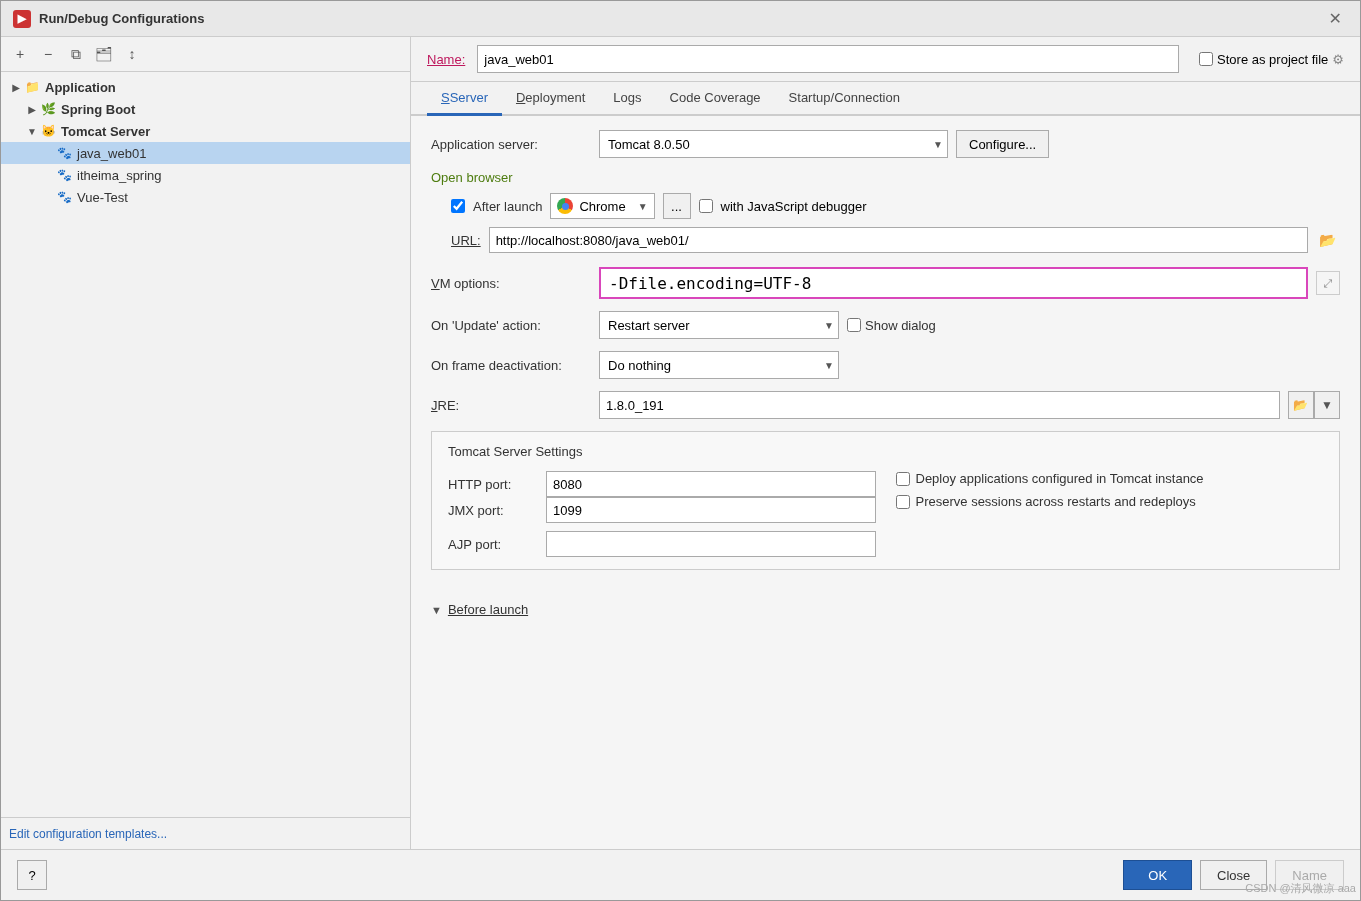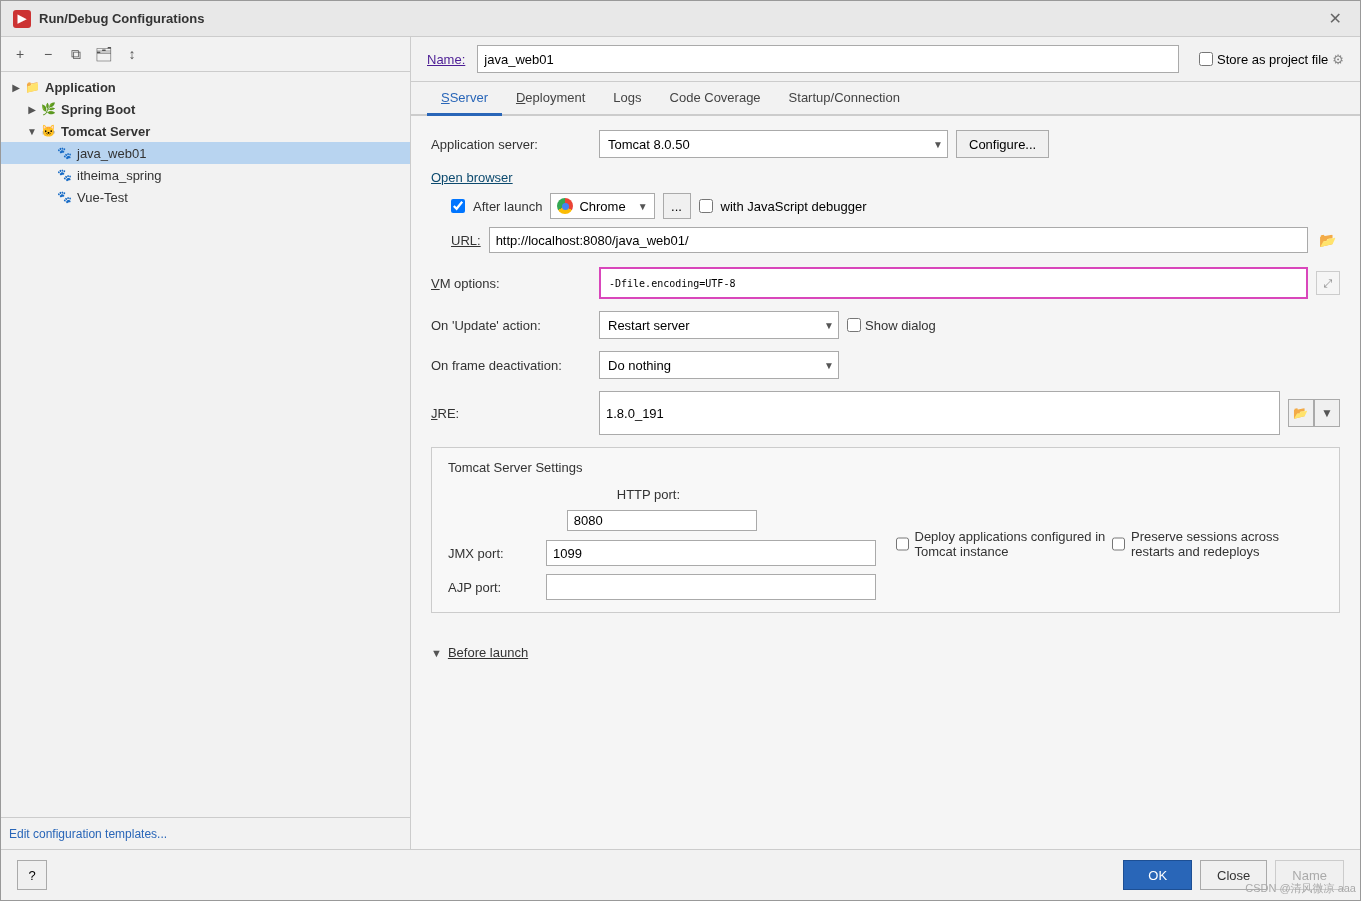--- a/index.html
+++ b/index.html
@@ -169,21 +169,21 @@
       display: flex;
       align-items: center;
       padding: 8px 16px;
       gap: 12px;
       border-bottom: 1px solid #ccc;
       background: #f2f2f2;
     }
 
     .name-label {
       font-size: 13px;
-      color: #4c1d95;
+      color: #be185d;
       text-decoration: underline;
     }
 
     .name-input {
       flex: 1;
       height: 28px;
       border: 1px solid #aaa;
       padding: 2px 6px;
       font-size: 13px;
       background: white;
@@ -275,23 +275,22 @@
       cursor: pointer;
     }
 
     
     .open-browser-section {
       margin-bottom: 14px;
     }
 
     .open-browser-label {
       font-size: 13px;
-      color: #0c4a6e;
+      color: #4d7c0f;
       margin-bottom: 8px;
-      text-decoration: underline;
     }
 
     .browser-row {
       display: flex;
       align-items: center;
       gap: 8px;
       padding-left: 20px;
       margin-bottom: 8px;
     }
 
@@ -370,21 +369,21 @@
       font-size: 14px;
       color: #888;
     }
 
     
     .vm-options-input {
       flex: 1;
       height: 32px;
       border: 2px solid #d946bb;
       padding: 2px 8px;
-      font-size: 10px;
+      font-size: 16px;
       background: white;
       font-family: monospace;
     }
 
     .expand-btn {
       width: 24px;
       height: 24px;
       display: flex;
       align-items: center;
       justify-content: center;
@@ -408,21 +407,21 @@
       color: #333;
     }
 
     .on-deactivation-dropdown {
       width: 240px;
     }
 
     
     .jre-input {
       flex: 1;
-      height: 44px;
+      height: 28px;
       border: 1px solid #aaa;
       padding: 2px 6px;
       font-size: 13px;
       background: white;
     }
 
     .jre-btns {
       display: flex;
     }
 
@@ -477,21 +476,22 @@
       flex: 1;
       height: 26px;
       border: 1px solid #aaa;
       padding: 2px 6px;
       font-size: 13px;
       background: white;
     }
 
     .deploy-check-area {
       display: flex;
-      flex-direction: row;
+      flex-direction: column;
+      gap: 8px;
     }
 
     .deploy-check {
       display: flex;
       align-items: center;
       gap: 6px;
       font-size: 13px;
       color: #333;
     }
 
@@ -767,21 +767,21 @@
               <button class="jre-folder-btn">📂</button>
               <button class="jre-down-btn">▼</button>
             </div>
           </div>
 
           <div class="tomcat-settings">
             <div class="tomcat-settings-title">Tomcat Server Settings</div>
             <div class="port-grid">
 
               <div>
-                <div class="port-row" style="margin-bottom:9px;flex-direction:column;">
+                <div class="port-row" style="margin-bottom:0;">
                   <span class="port-label">HTTP port:</span>
                   <input class="port-input" type="text" value="8080" style="">
                 </div>
                 <div class="port-row" style="margin-bottom:8px;">
                   <span class="port-label">JMX port:</span>
                   <input class="port-input" type="text" value="1099" style="">
                 </div>
                 <div class="port-row">
                   <span class="port-label">AJP port:</span>
                   <input class="port-input" type="text" style="">

